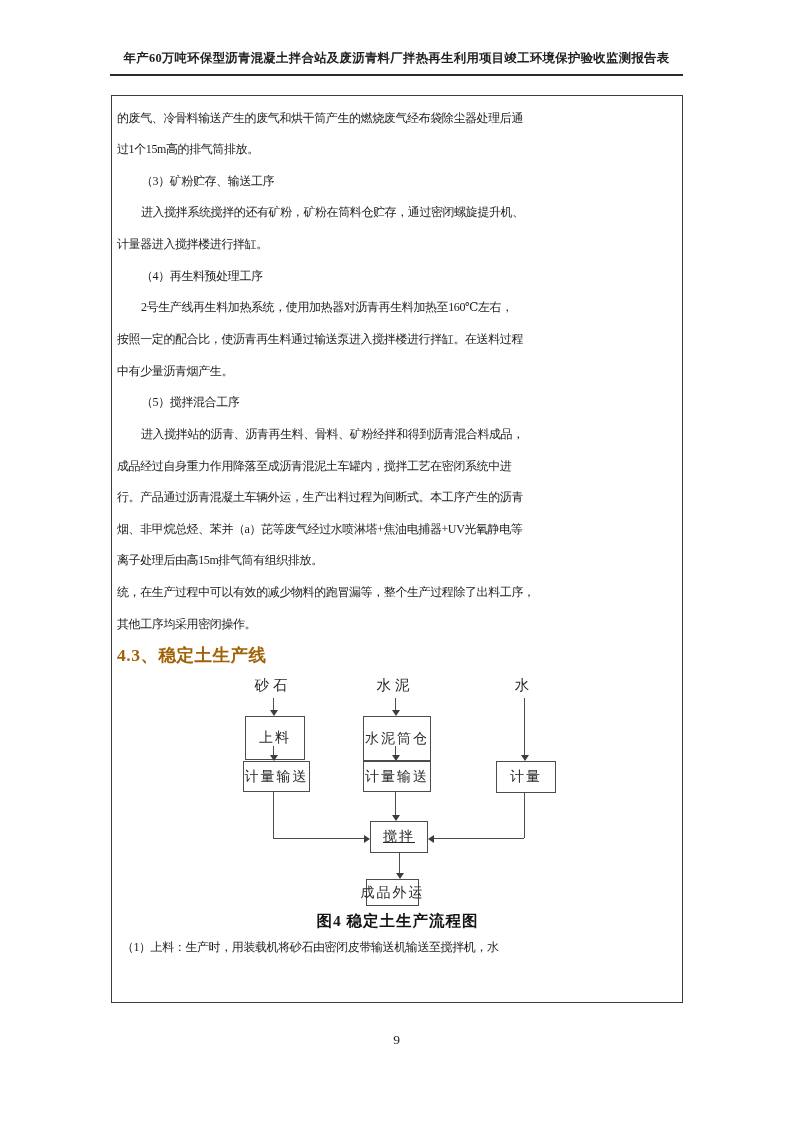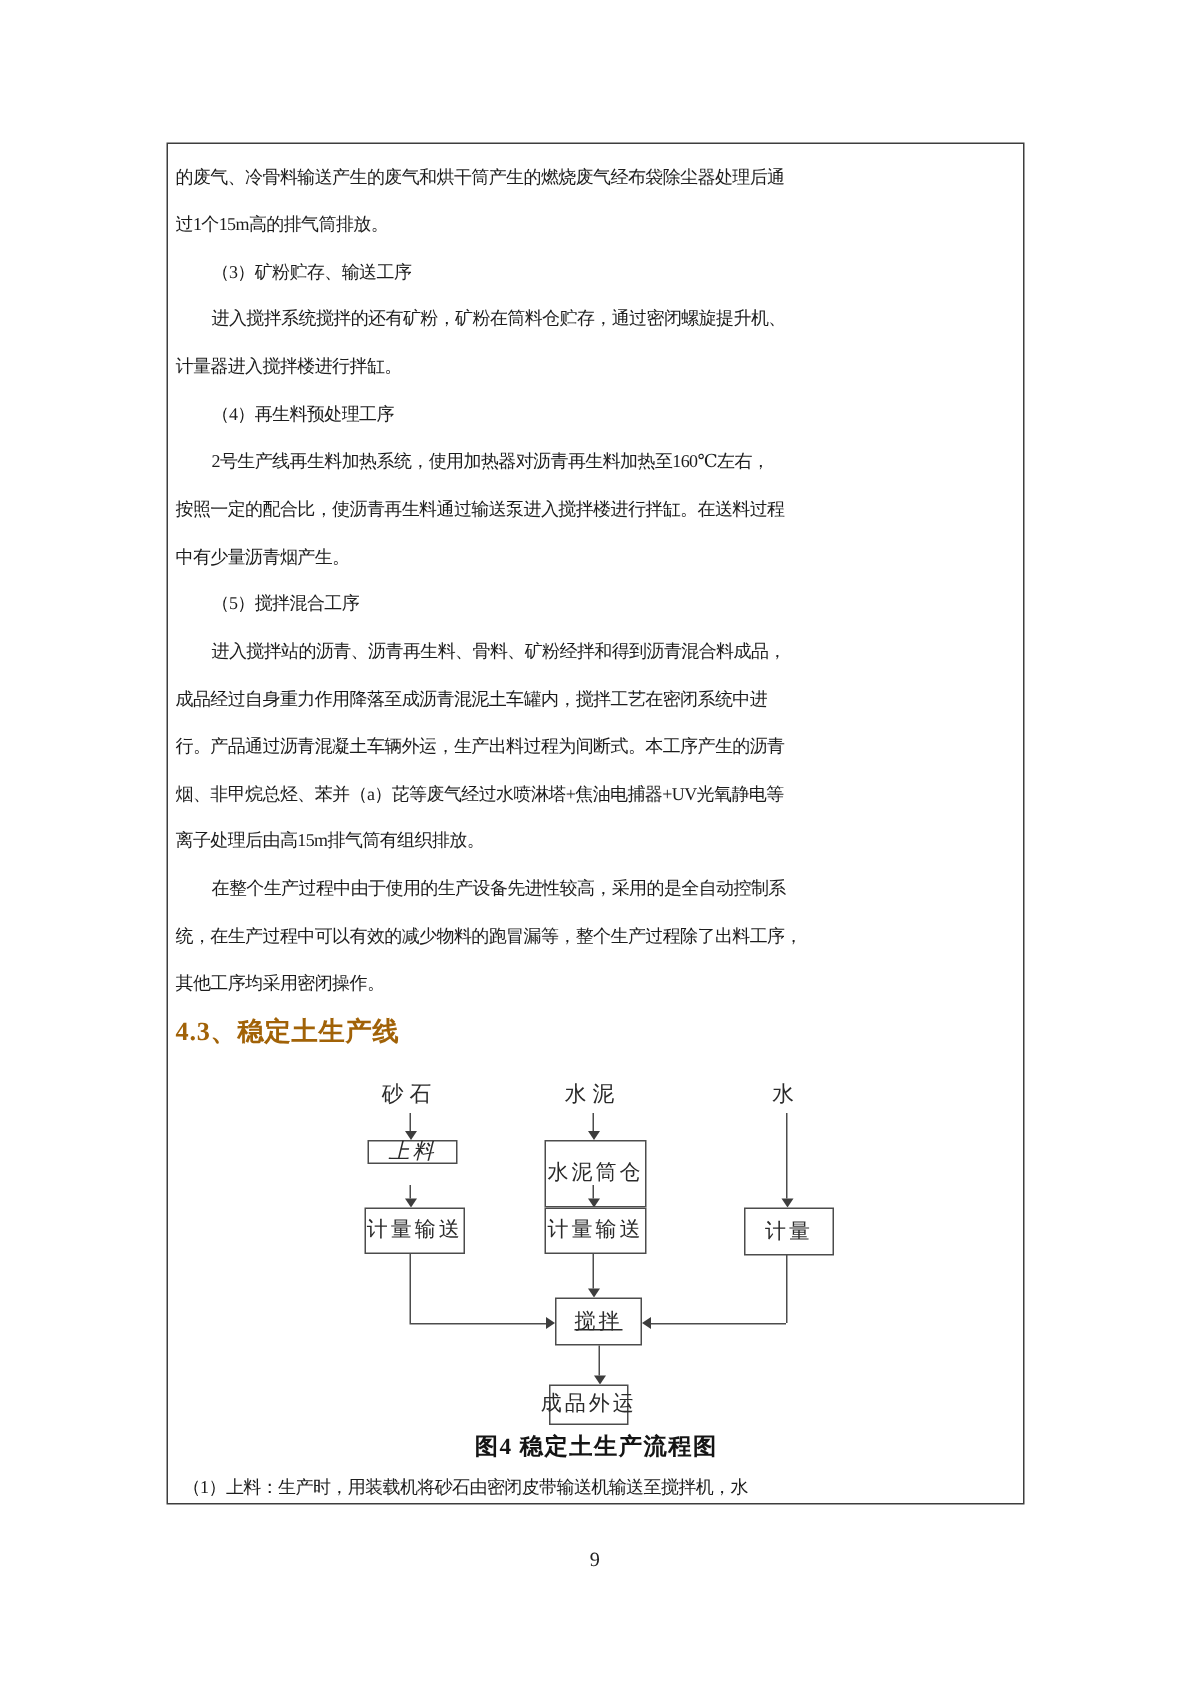--- a/index.html
+++ b/index.html
@@ -40,21 +40,21 @@
   }
   .bline.ind{ text-indent:2em; }
   .section-heading{
     height:31.65px;line-height:31.65px;
     font-size:17.5px;font-weight:bold;
     letter-spacing:0.5px;color:#a16207;
   }
   
   .figure{
     position:relative;
-    margin-top:12px;
+    margin-top:0;
     width:561px;height:238px;
   }
   .fc-label{
     position:absolute;top:4px;
     transform:translateX(-50%);
     font-size:14.5px;letter-spacing:4px;
     color:#2a2a2a;white-space:nowrap;
   }
   .fc-box{
     position:absolute;
@@ -93,60 +93,62 @@
     top:1032px;left:0;width:100%;
     text-align:center;
     font-size:13.5px;color:#222;
   }
 </style>
 </head>
 <body>
 
 <div class="page">
 
+  <div class="header">
+    <span>年产60万吨环保型沥青混凝土拌合站及废沥青料厂拌热再生利用项目竣工环境保护验收监测报告表</span>
+  </div>
 
   <div class="content-box">
 
     <div>
         <div class="bline">的废气、冷骨料输送产生的废气和烘干筒产生的燃烧废气经布袋除尘器处理后通</div>
         <div class="bline">过1个15m高的排气筒排放。</div>
         <div class="bline ind">（3）矿粉贮存、输送工序</div>
         <div class="bline ind">进入搅拌系统搅拌的还有矿粉，矿粉在筒料仓贮存，通过密闭螺旋提升机、</div>
         <div class="bline">计量器进入搅拌楼进行拌缸。</div>
         <div class="bline ind">（4）再生料预处理工序</div>
         <div class="bline ind">2号生产线再生料加热系统，使用加热器对沥青再生料加热至160℃左右，</div>
         <div class="bline">按照一定的配合比，使沥青再生料通过输送泵进入搅拌楼进行拌缸。在送料过程</div>
         <div class="bline">中有少量沥青烟产生。</div>
         <div class="bline ind">（5）搅拌混合工序</div>
         <div class="bline ind">进入搅拌站的沥青、沥青再生料、骨料、矿粉经拌和得到沥青混合料成品，</div>
         <div class="bline">成品经过自身重力作用降落至成沥青混泥土车罐内，搅拌工艺在密闭系统中进</div>
         <div class="bline">行。产品通过沥青混凝土车辆外运，生产出料过程为间断式。本工序产生的沥青</div>
         <div class="bline">烟、非甲烷总烃、苯并（a）芘等废气经过水喷淋塔+焦油电捕器+UV光氧静电等</div>
         <div class="bline">离子处理后由高15m排气筒有组织排放。</div>
-        <div class="bline ind">在整个生产过程中由于使用的生产设备先进性较高，采用的是全自动控制系</div>
         <div class="bline">统，在生产过程中可以有效的减少物料的跑冒漏等，整个生产过程除了出料工序，</div>
         <div class="bline">其他工序均采用密闭操作。</div>
       </div>
 
     <div class="section-heading">4.3、稳定土生产线</div>
 
     <div class="figure">
 
       <div class="fc-label" style="left:156px;">砂石</div>
       <div class="fc-label" style="left:278px;">水泥</div>
       <div class="fc-label" style="left:407px;">水</div>
 
       <div class="vline" style="left:156px;top:26px;height:12px;"></div>
       <div class="arr-down" style="left:156.5px;top:38px;"></div>
       <div class="vline" style="left:278px;top:26px;height:12px;"></div>
       <div class="arr-down" style="left:278.5px;top:38px;"></div>
       <div class="vline" style="left:407px;top:26px;height:57px;"></div>
       <div class="arr-down" style="left:407.5px;top:83px;"></div>
 
-      <div class="fc-box" style="left:128px;top:44px;width:60px;height:16px;font-style:italic;">上料</div>
+      <div class="fc-box" style="left:128px;top:44px;width:60px;height:44px;">上料</div>
       <div class="fc-box" style="left:246px;top:44px;width:68px;height:45px;">水泥筒仓</div>
 
       <div class="vline" style="left:156px;top:74px;height:9px;"></div>
       <div class="arr-down" style="left:156.5px;top:83px;"></div>
       <div class="vline" style="left:278px;top:74px;height:9px;"></div>
       <div class="arr-down" style="left:278.5px;top:83px;"></div>
 
       <div class="fc-box" style="left:126px;top:89px;width:67px;height:31px;">计量输送</div>
       <div class="fc-box" style="left:246px;top:89px;width:68px;height:31px;">计量输送</div>
       <div class="fc-box" style="left:379px;top:89px;width:60px;height:32px;">计量</div>

